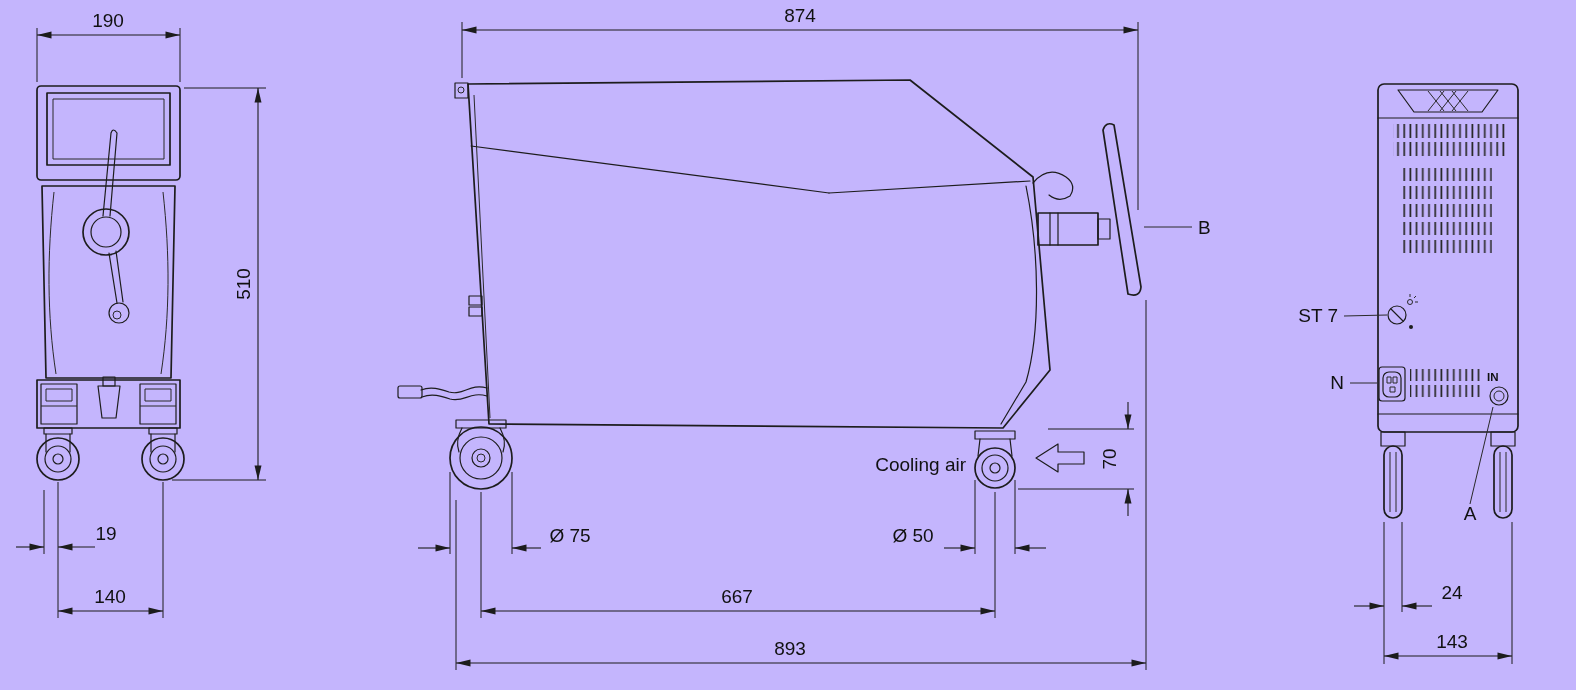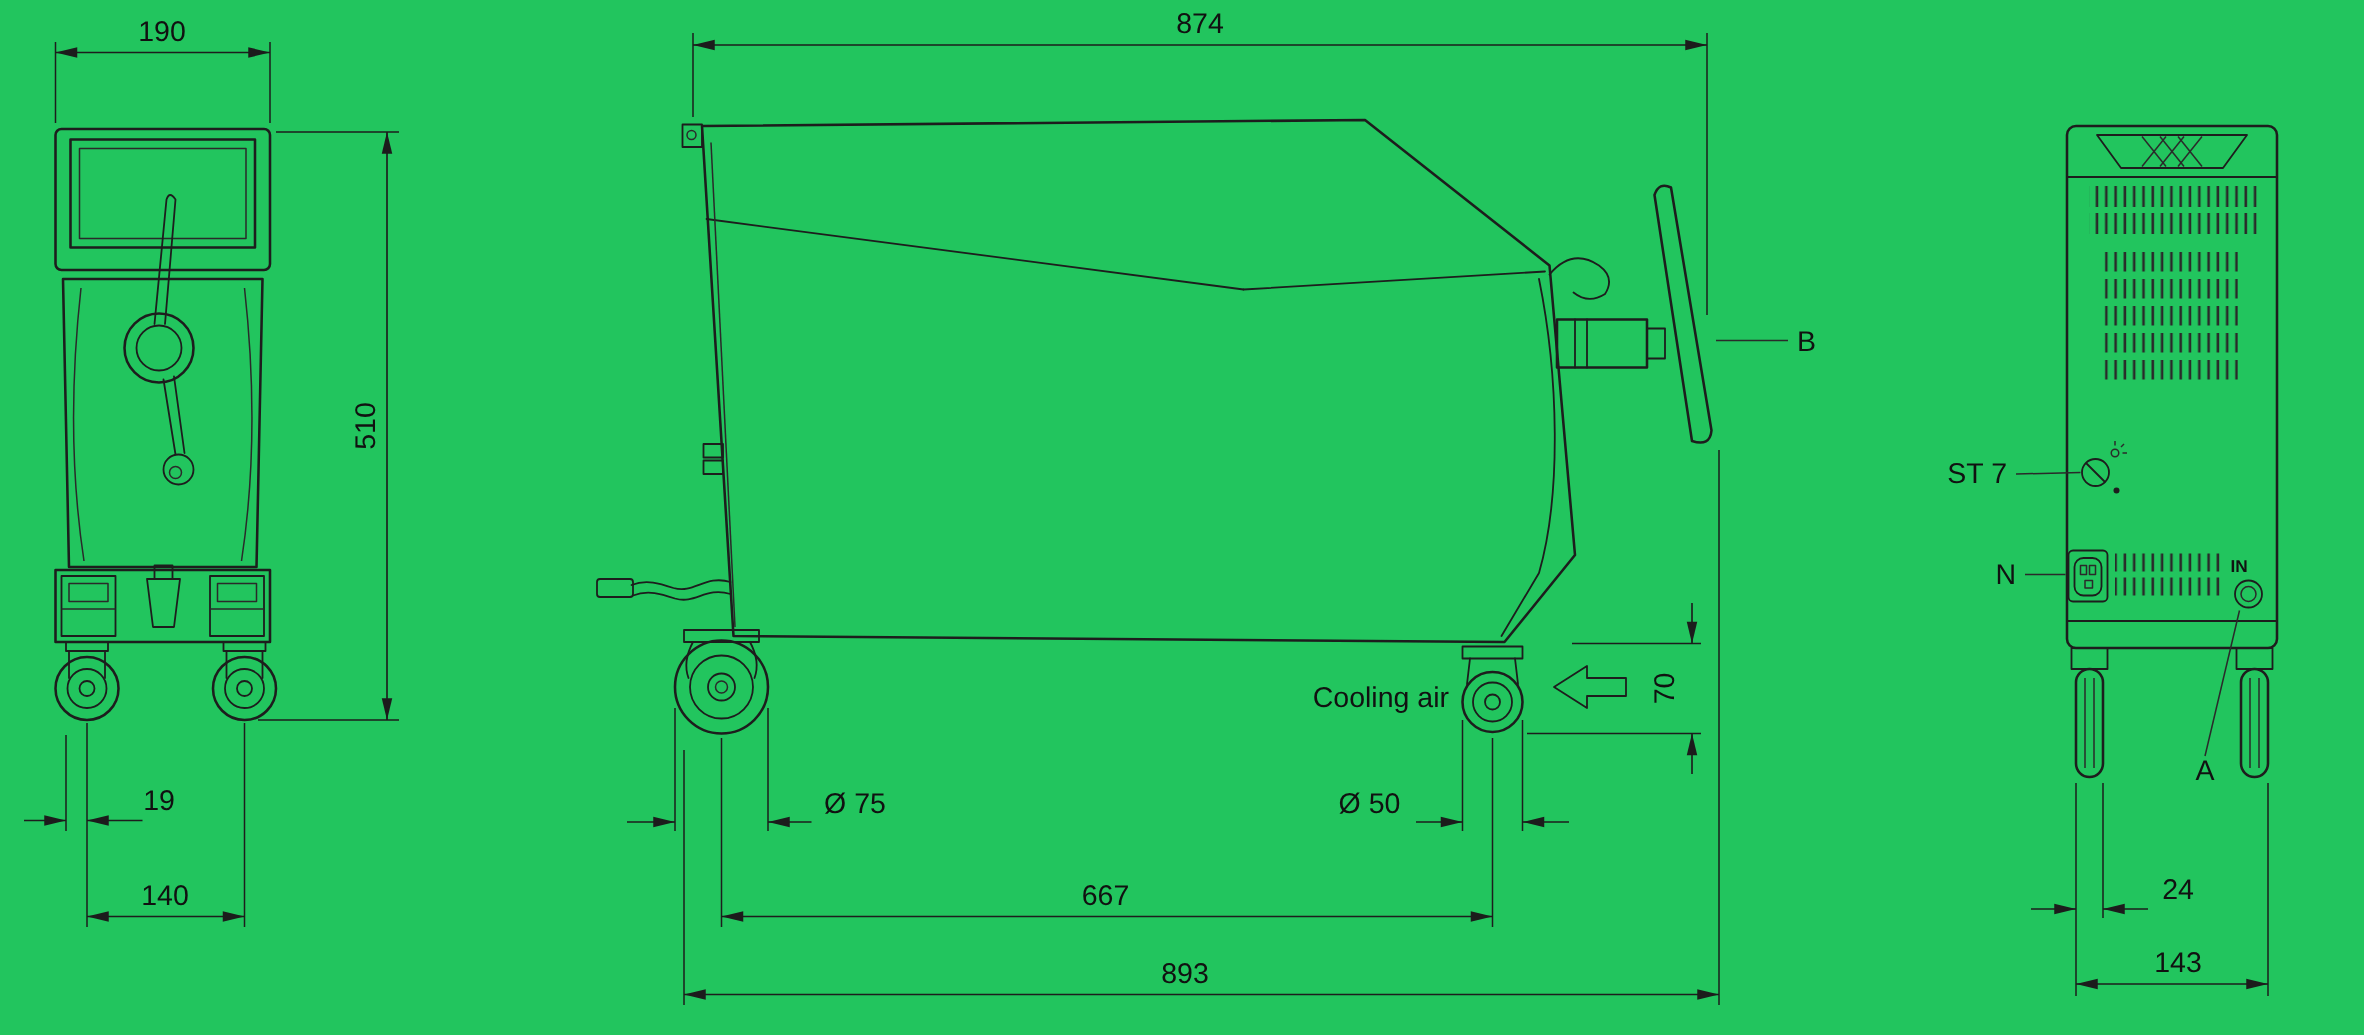--- a/index.html
+++ b/index.html
@@ -1,16 +1,16 @@
 <!DOCTYPE html>
 <html><head>
 <meta charset="utf-8">
 <style>
   html,body{margin:0;padding:0;background:#fff}
-  .stage{position:relative;width:1576px;height:690px;background:#22c55e;font-family:"Liberation Sans",sans-serif;overflow:hidden}
+  .stage{position:relative;width:1576px;height:690px;background:#c4b5fd;font-family:"Liberation Sans",sans-serif;overflow:hidden}
   svg{display:block}
   .ol{fill:none;stroke:#1d1d1d;stroke-width:1.7;stroke-linejoin:round;stroke-linecap:round}
   .md{fill:none;stroke:#1d1d1d;stroke-width:1.2;stroke-linejoin:round;stroke-linecap:round}
   .th{fill:none;stroke:#2a2a2a;stroke-width:1;stroke-linejoin:round}
   .dim{fill:none;stroke:#1d1d1d;stroke-width:1.1}
   .ext{fill:none;stroke:#1d1d1d;stroke-width:1}
   .dimtxt{font-size:19px;fill:#111}
   .lbltxt{font-size:19px;fill:#111}
   .smalltxt{font-size:11.5px;font-weight:bold;fill:#111}
   .mid{text-anchor:middle}

